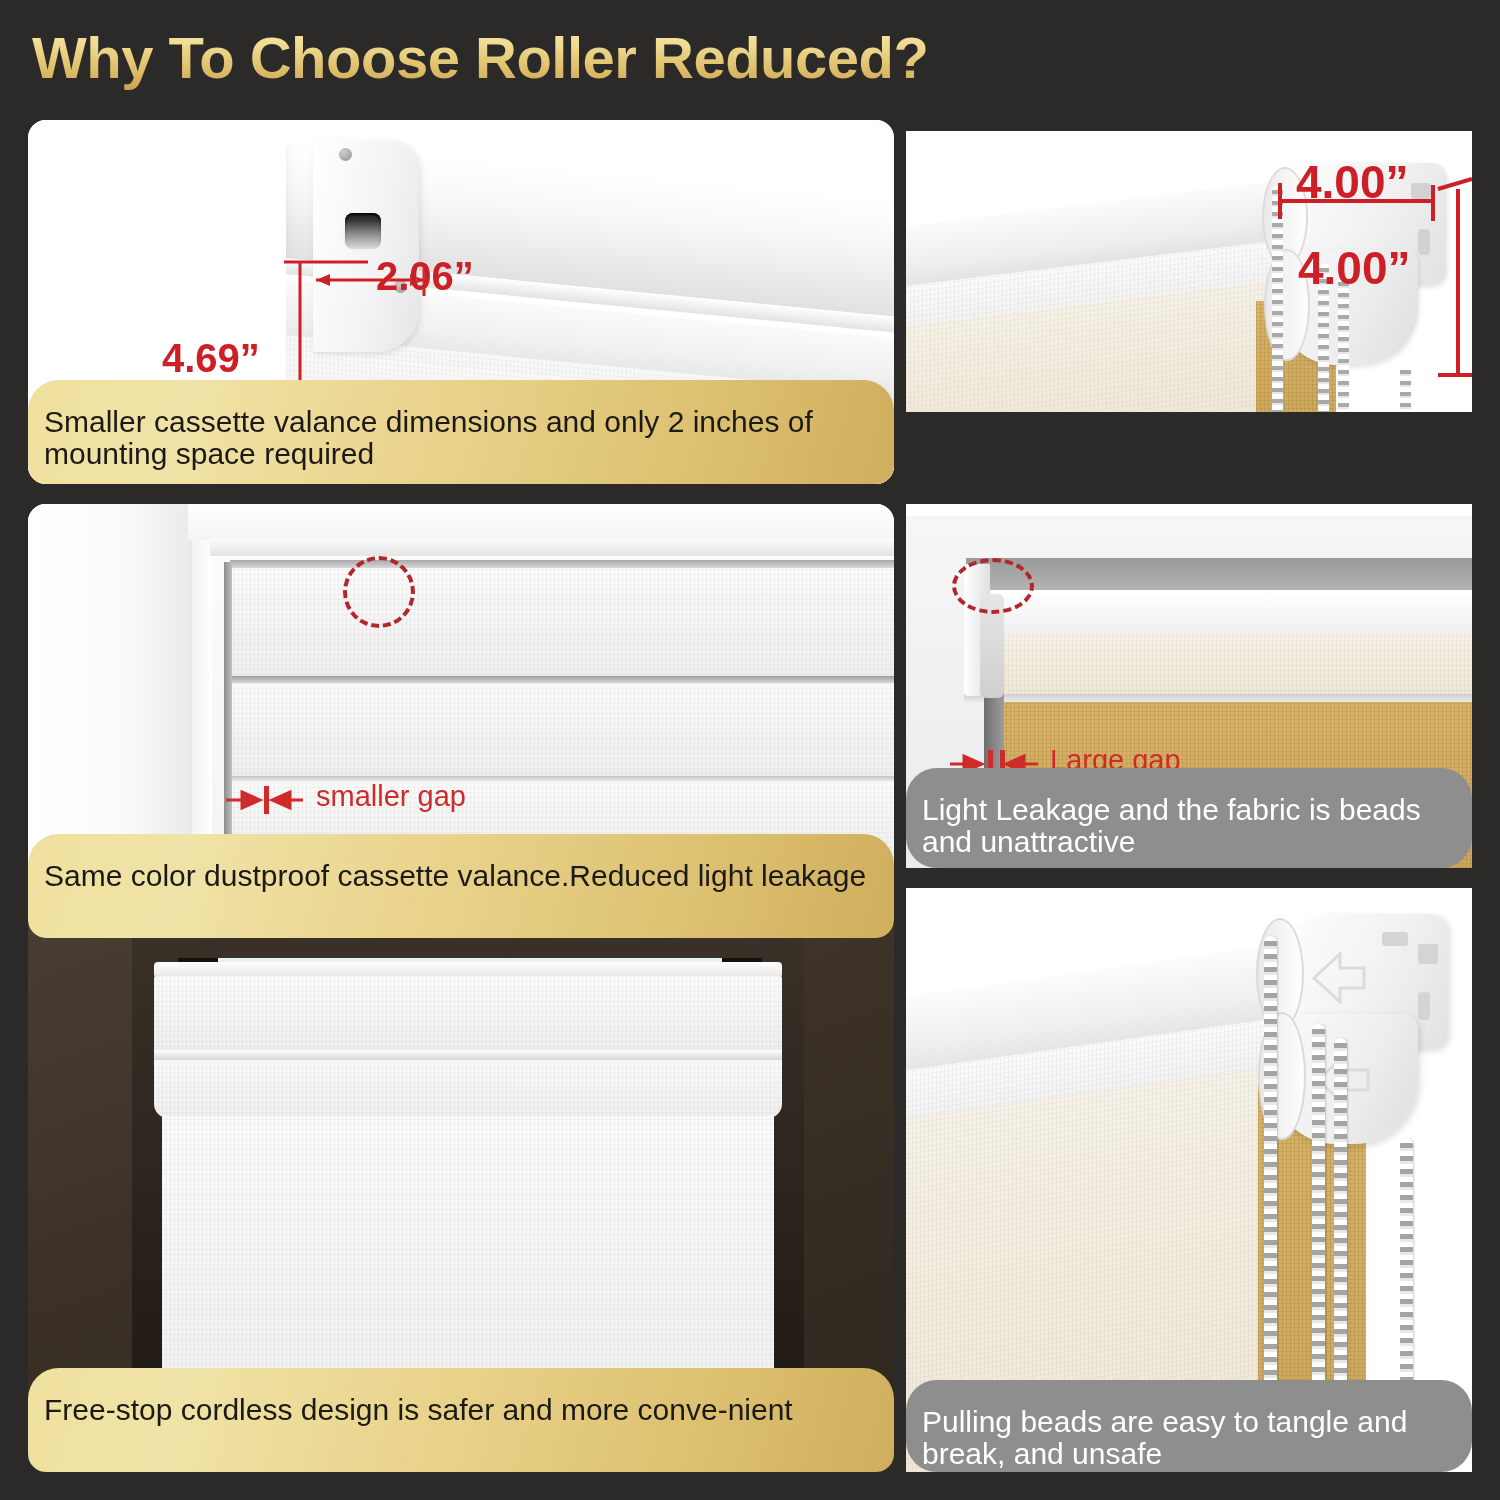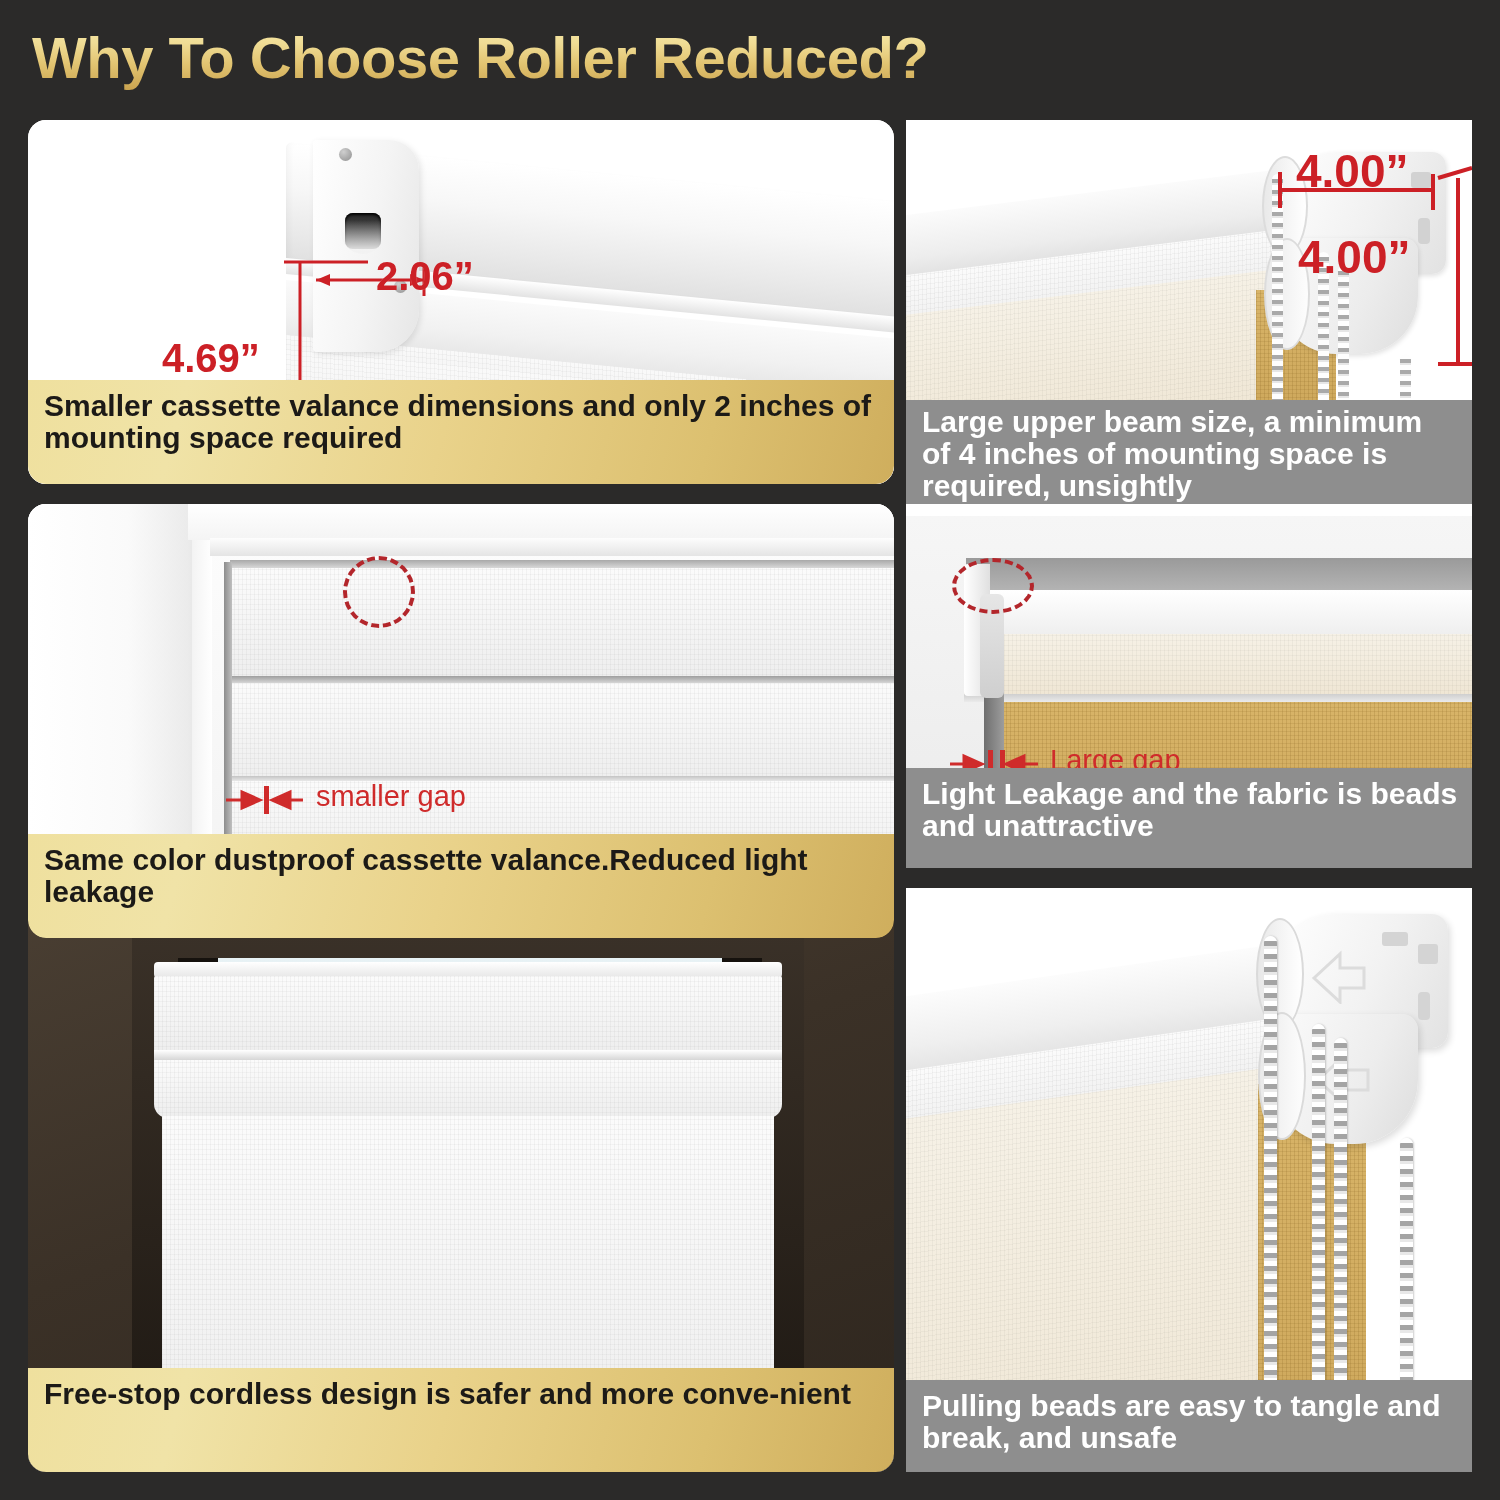--- a/index.html
+++ b/index.html
@@ -30,24 +30,25 @@
   
   .panel { position:absolute; overflow:hidden; background:#fff; }
   .panel.good { border-radius:18px; }
   .panel.bad  { border-radius:0px; }
 
   .photo { position:absolute; left:0; top:0; right:0; bottom:0; overflow:hidden; }
 
   
   .cap {
     position:absolute; left:0; right:0; bottom:0;
-    padding:10px 14px 14px 16px;
-    font-weight:bold;
+    padding:26px 14px 14px 16px;
+    font-weight:normal;
     line-height:1.07;
     z-index:40;
+    border-radius:31px;
   }
   .cap.gold {
     background:linear-gradient(105deg,#efe09e 0%,#f0e3a7 18%,#e9d28a 48%,#dcc070 78%,#cfae5d 100%);
     color:#1c1a17;
     border-bottom-left-radius:18px;
     border-bottom-right-radius:18px;
     font-size:30px;
   }
   .cap.gray {
     background:#8e8e8e;
@@ -149,21 +150,21 @@
       <polygon points="288,160 302,154 302,166" fill="#cc2026"></polygon>
       <polygon points="396,160 382,154 382,166" fill="#cc2026"></polygon>
     </svg>
     <div class="dimtxt" style="left:348px; top:134px; font-size:40px;">2.06”</div>
     <div class="dimtxt" style="left:134px; top:216px; font-size:40px;">4.69”</div>
   </div>
 
   <div class="cap gold" style="height:104px;">Smaller cassette valance dimensions and only 2 inches of mounting space required</div>
 </div>
 
-<div class="panel bad" style="left:906px; top:120px; width:566px; height:384px;">
+<div class="panel bad" style="left:906px; top:131px; width:566px; height:281px;">
 
   <div class="photo" style="background:#fff;">
 
     <div style="position:absolute; left:-20px; top:46px; width:420px; height:72px;
                 transform:skewY(-7deg); transform-origin:right top;
                 background:linear-gradient(180deg,#fbfbfb,#ededed 60%,#dcdcdc);"></div>
     <div class="wfab" style="position:absolute; left:-20px; top:106px; width:420px; height:62px;
                 transform:skewY(-7deg); transform-origin:right top;"></div>
 
     <div class="cfab" style="position:absolute; left:-20px; top:148px; width:400px; height:148px;
@@ -206,21 +207,20 @@
         <line x1="527" y1="54" x2="527" y2="90"></line>
         <line x1="532" y1="58" x2="566" y2="48"></line>
         <line x1="552" y1="58" x2="552" y2="244"></line>
         <line x1="532" y1="244" x2="566" y2="244"></line>
       </g>
     </svg>
     <div class="dimtxt" style="left:390px; top:24px; font-size:46px;">4.00”</div>
     <div class="dimtxt" style="left:392px; top:110px; font-size:46px;">4.00”</div>
   </div>
 
-  <div class="cap gray" style="height:104px; padding-top:6px;">Large upper beam size, a minimum of 4 inches of mounting space is required, unsightly</div>
 </div>
 
 <div class="panel good" style="left:28px; top:504px; width:866px; height:434px;">
 
   <div class="photo" style="background:linear-gradient(180deg,#fdfdfd,#f2f2f2);">
 
     <div style="position:absolute; left:0; top:0; width:182px; height:364px;
                 background:linear-gradient(90deg,#ffffff 0%,#fafafa 55%,#ebebeb 88%,#dcdcdc 100%);"></div>
     <div style="position:absolute; left:164px; top:0; width:20px; height:364px;
                 background:linear-gradient(90deg,#f3f3f3,#ffffff);"></div>

